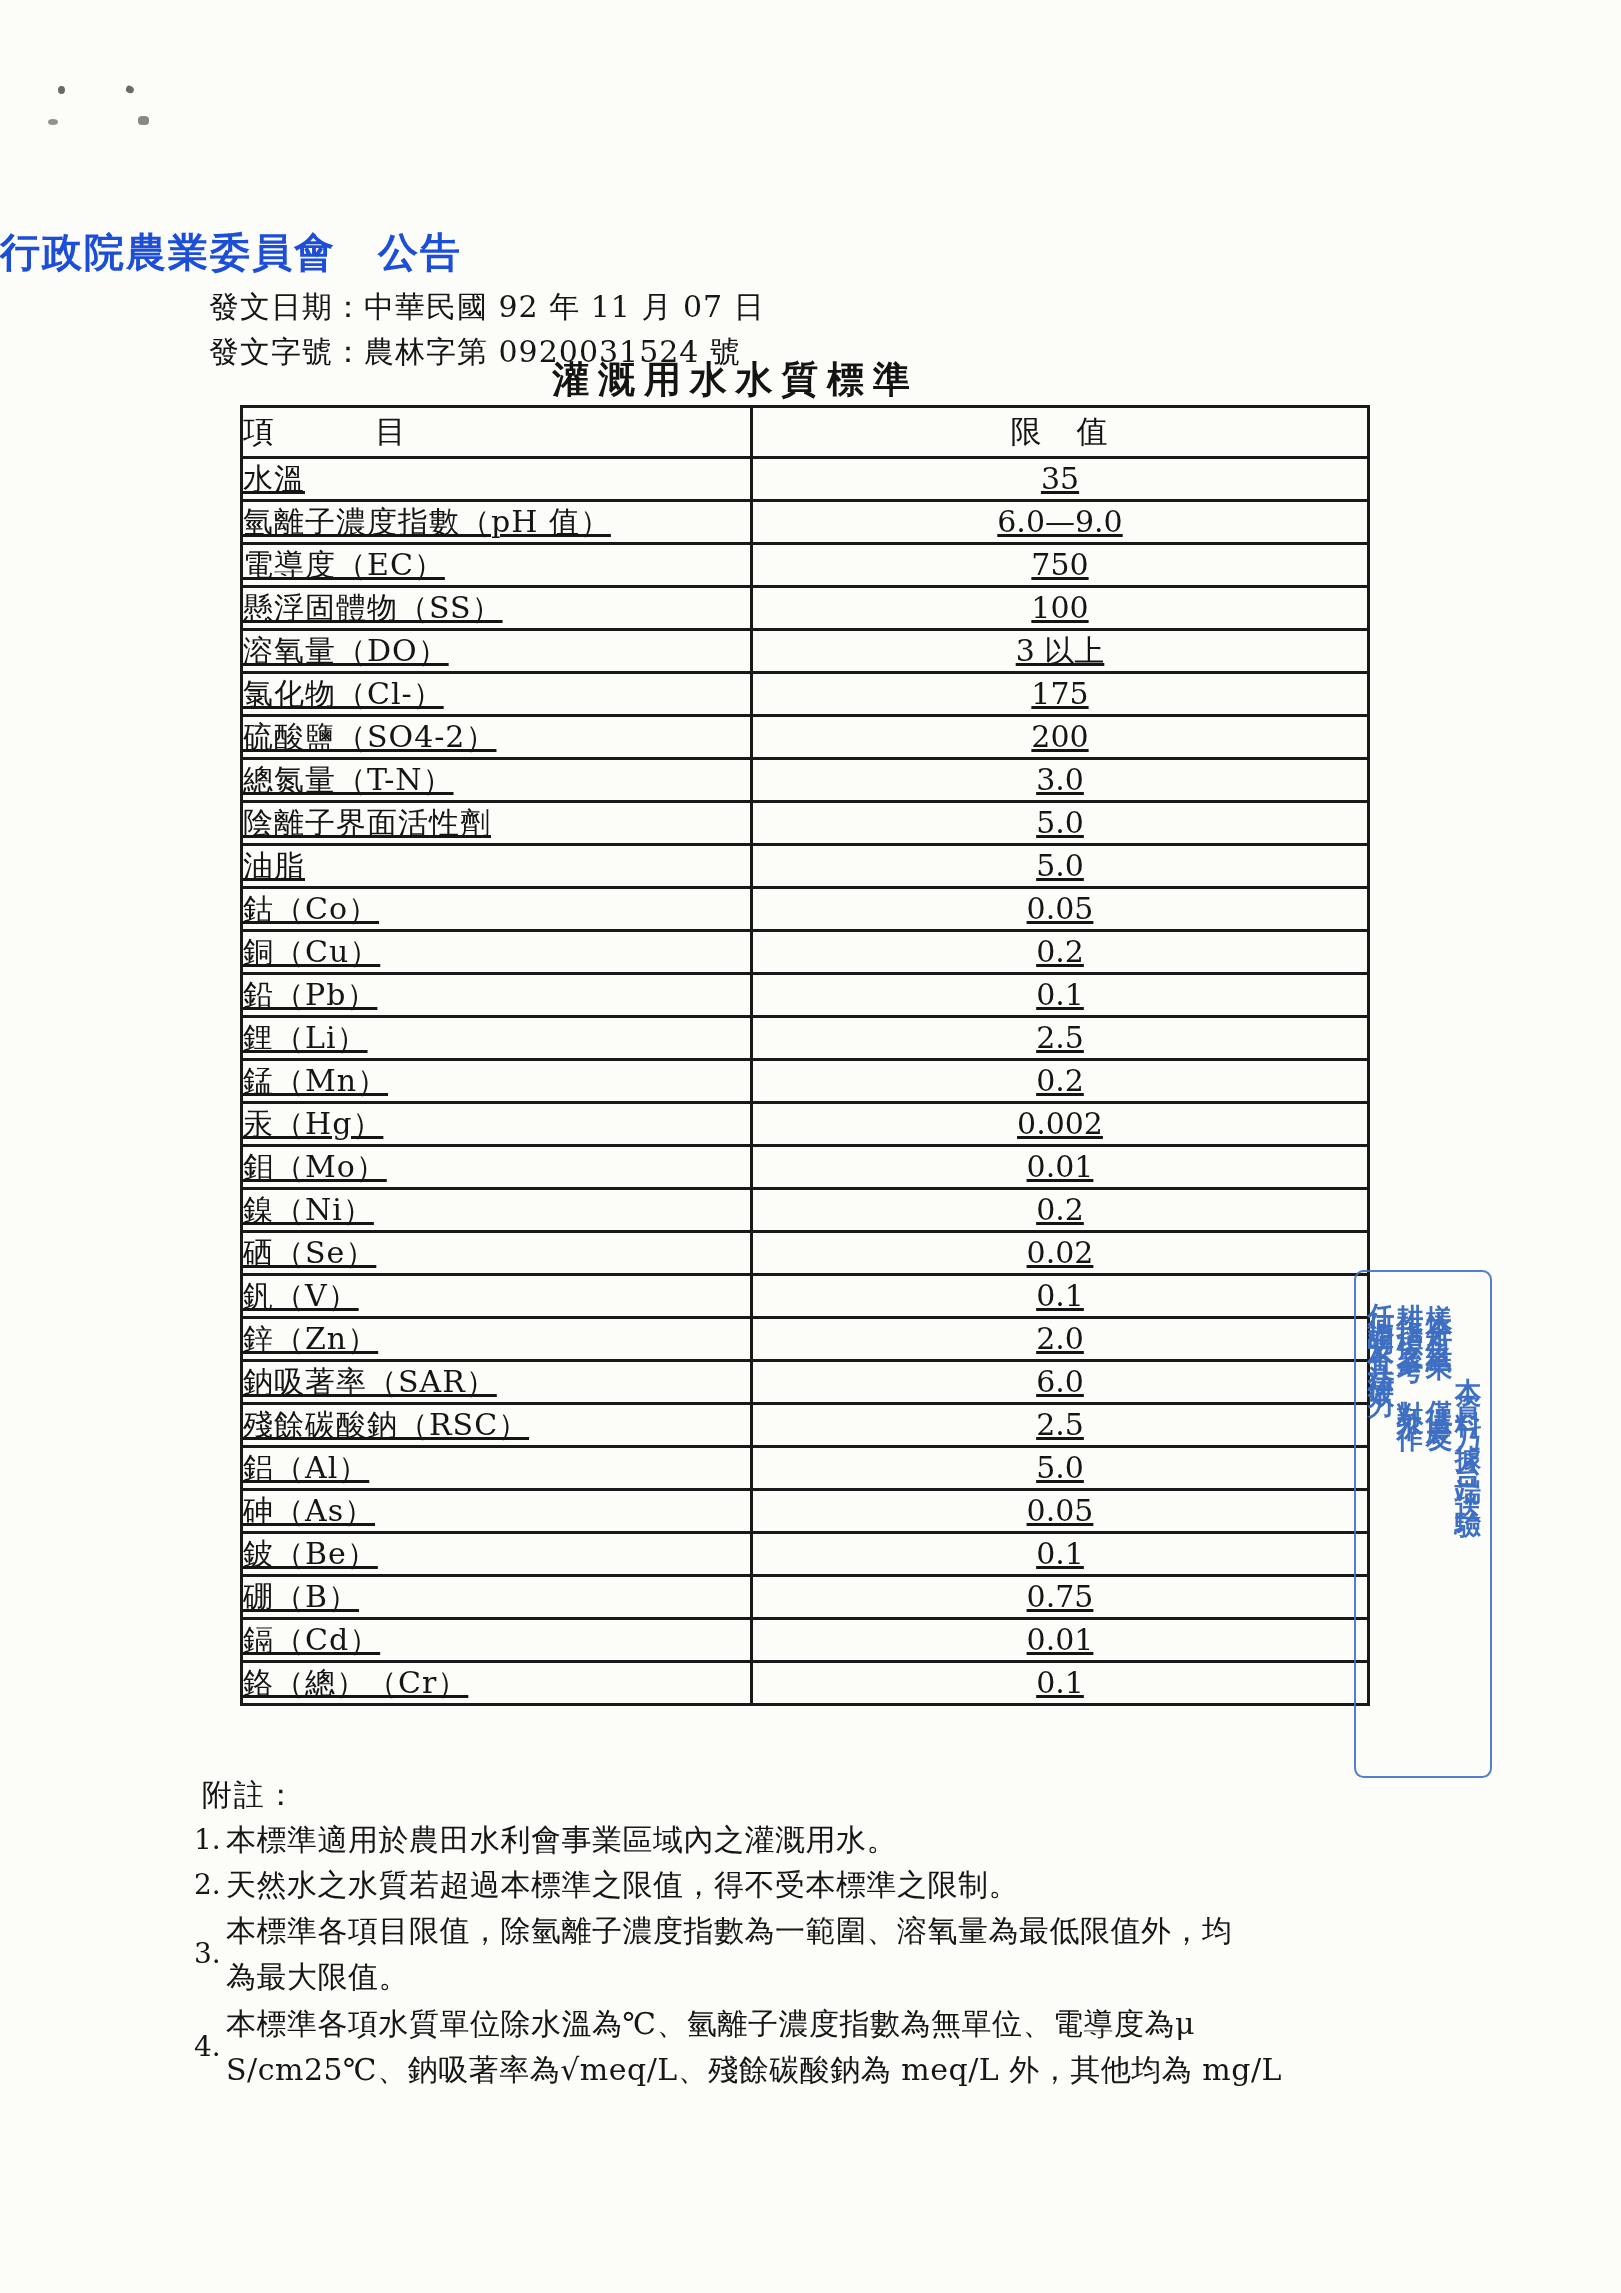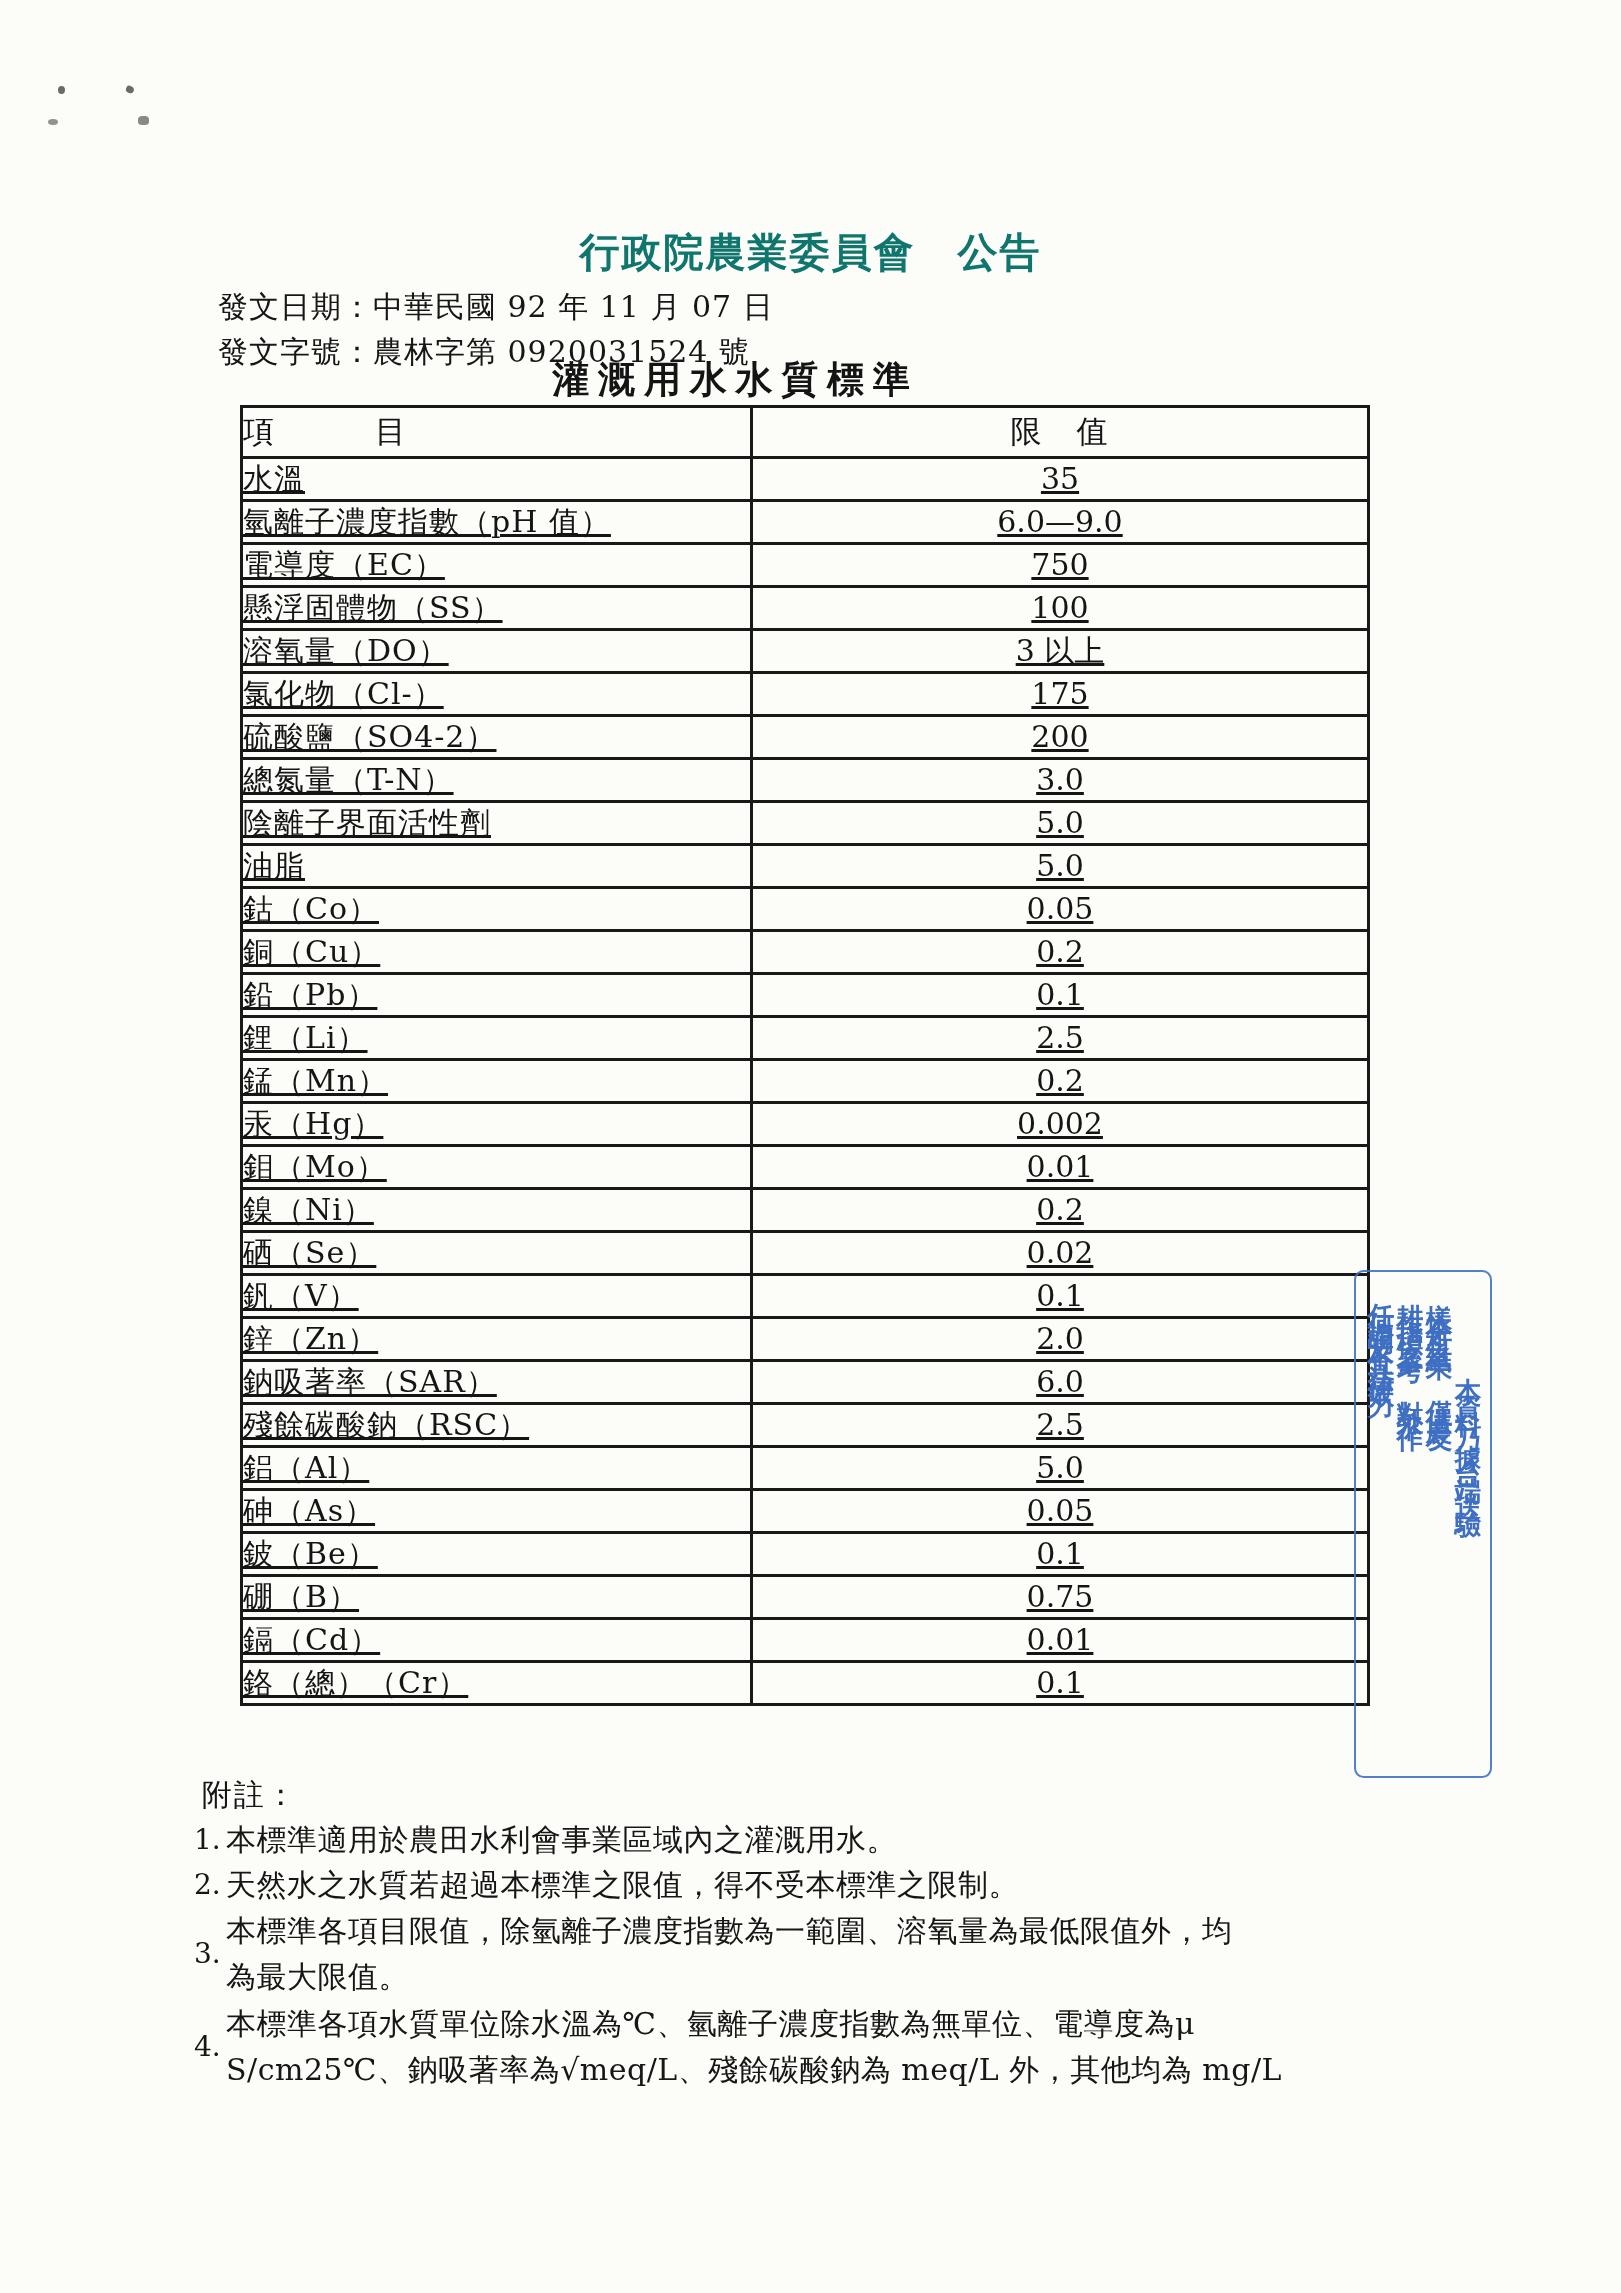--- a/index.html
+++ b/index.html
@@ -26,29 +26,29 @@
   .speck.s1 { left: 58px;  top: 86px;  width: 6.9px; height: 7.8px; }
   .speck.s2 { left: 126px; top: 86px;  width: 7.8px; height: 6.9px; transform: rotate(20deg); border-radius: 40% 60% 50% 50%; }
   .speck.s3 { left: 48px;  top: 119px; width: 9.8px; height: 5.9px; opacity: .55; }
   .speck.s4 { left: 138px; top: 116px; width: 10.8px; height: 8.8px; opacity: .6; border-radius: 40%; }
 
   .doc-title {
     position: absolute;
     top: 225px;
     left: 0;
     width: 1621px;
-    text-align: center;
+    text-align: left;
     font-size: 40px;
     font-weight: 600;
     letter-spacing: 2px;
-    color: #0f766e;
+    color: #1d4ed8;
   }
   .meta-line {
     position: absolute;
-    left: 218px;
+    left: 209px;
     font-size: 30px;
     letter-spacing: 1px;
     color: #161616;
   }
   .meta-date { top: 287px; }
   .meta-num  { top: 332px; }
   .table-title {
     position: absolute;
     top: 355px;
     left: 0;

